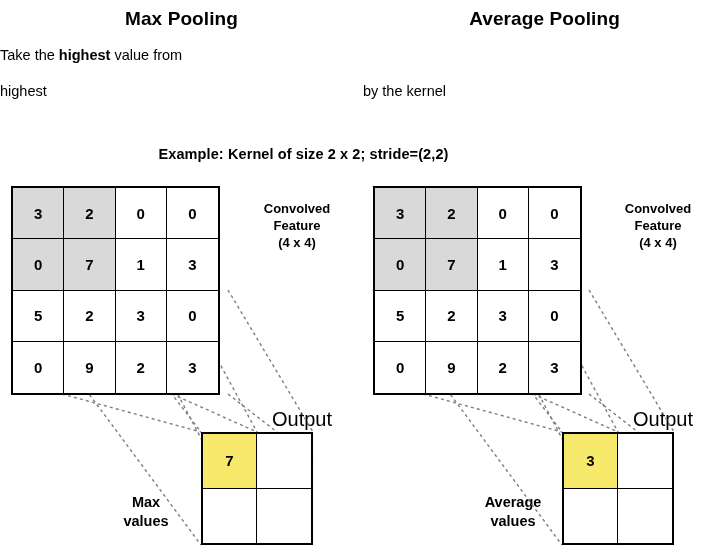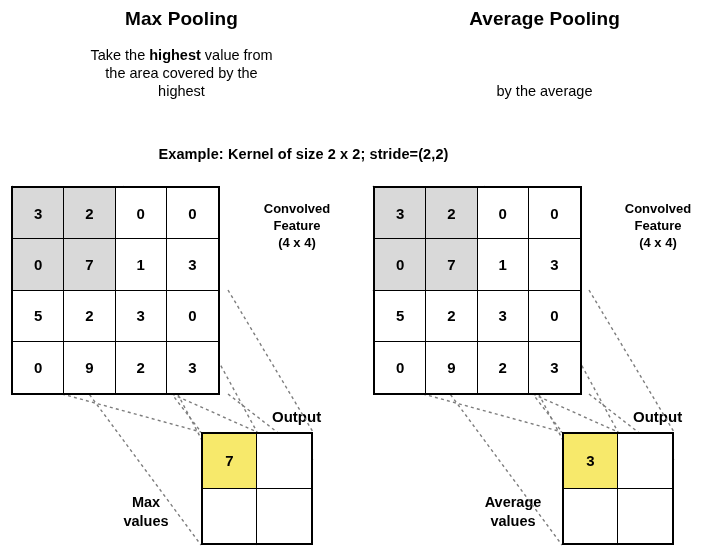--- a/index.html
+++ b/index.html
@@ -32,21 +32,20 @@
     text-align: center;
     font-size: 19px;
     font-weight: bold;
     letter-spacing: 0.1px;
   }
   .subtitle {
     position: absolute;
     left: 0;
     width: 363px;
     top: 46px;
-    text-align: center;
     font-size: 14.5px;
     line-height: 18px;
     font-weight: normal;
   }
   .subtitle b { font-weight: bold; }
 
   .example-line {
     position: absolute;
     left: 0;
     top: 146px;
@@ -117,22 +116,22 @@
   .conv-label {
     position: absolute;
     font-size: 13px;
     font-weight: bold;
     line-height: 17px;
     text-align: center;
     width: 120px;
   }
   .output-label {
     position: absolute;
-    font-size: 15px;
-    font-weight: bold;
+    font-size: 20px;
+    font-weight: normal;
     text-align: left;
   }
   .values-label {
     position: absolute;
     font-size: 14.5px;
     font-weight: bold;
     line-height: 19px;
     text-align: center;
     width: 110px;
   }
@@ -149,21 +148,21 @@
 </style>
 </head>
 <body>
 
 <div class="panel panel-left">
 
   <div class="heading">Max Pooling</div>
 
   <div class="subtitle">
     <span><span>Take the </span><b>highest</b><span> value from</span></span><br>
-    <span>the area covered by the</span><br>
+    <br>
     <span>highest</span>
   </div>
 
   <svg class="leaders" viewBox="0 0 363 550">
     <g stroke="#7d7d7d" stroke-width="1.4" stroke-dasharray="3,3.2" fill="none">
       <line x1="12" y1="186" x2="201" y2="432"></line>
       <line x1="12" y1="290" x2="201" y2="545"></line>
       <line x1="123" y1="186" x2="257" y2="432"></line>
       <line x1="123" y1="290" x2="257" y2="545"></line>
       <line x1="62" y1="394" x2="201" y2="432"></line>
@@ -213,21 +212,21 @@
   </div>
 </div>
 
 <div class="panel panel-right">
 
   <div class="heading">Average Pooling</div>
 
   <div class="subtitle">
     <br>
     <br>
-    <span>by the average</span>
+    <span>by the kernel</span>
   </div>
 
   <svg class="leaders" viewBox="0 0 363 550">
     <g stroke="#7d7d7d" stroke-width="1.4" stroke-dasharray="3,3.2" fill="none">
       <line x1="10" y1="186" x2="199" y2="432"></line>
       <line x1="10" y1="290" x2="199" y2="545"></line>
       <line x1="121" y1="186" x2="255" y2="432"></line>
       <line x1="121" y1="290" x2="255" y2="545"></line>
       <line x1="60" y1="394" x2="199" y2="432"></line>
       <line x1="170" y1="394" x2="255" y2="432"></line>

